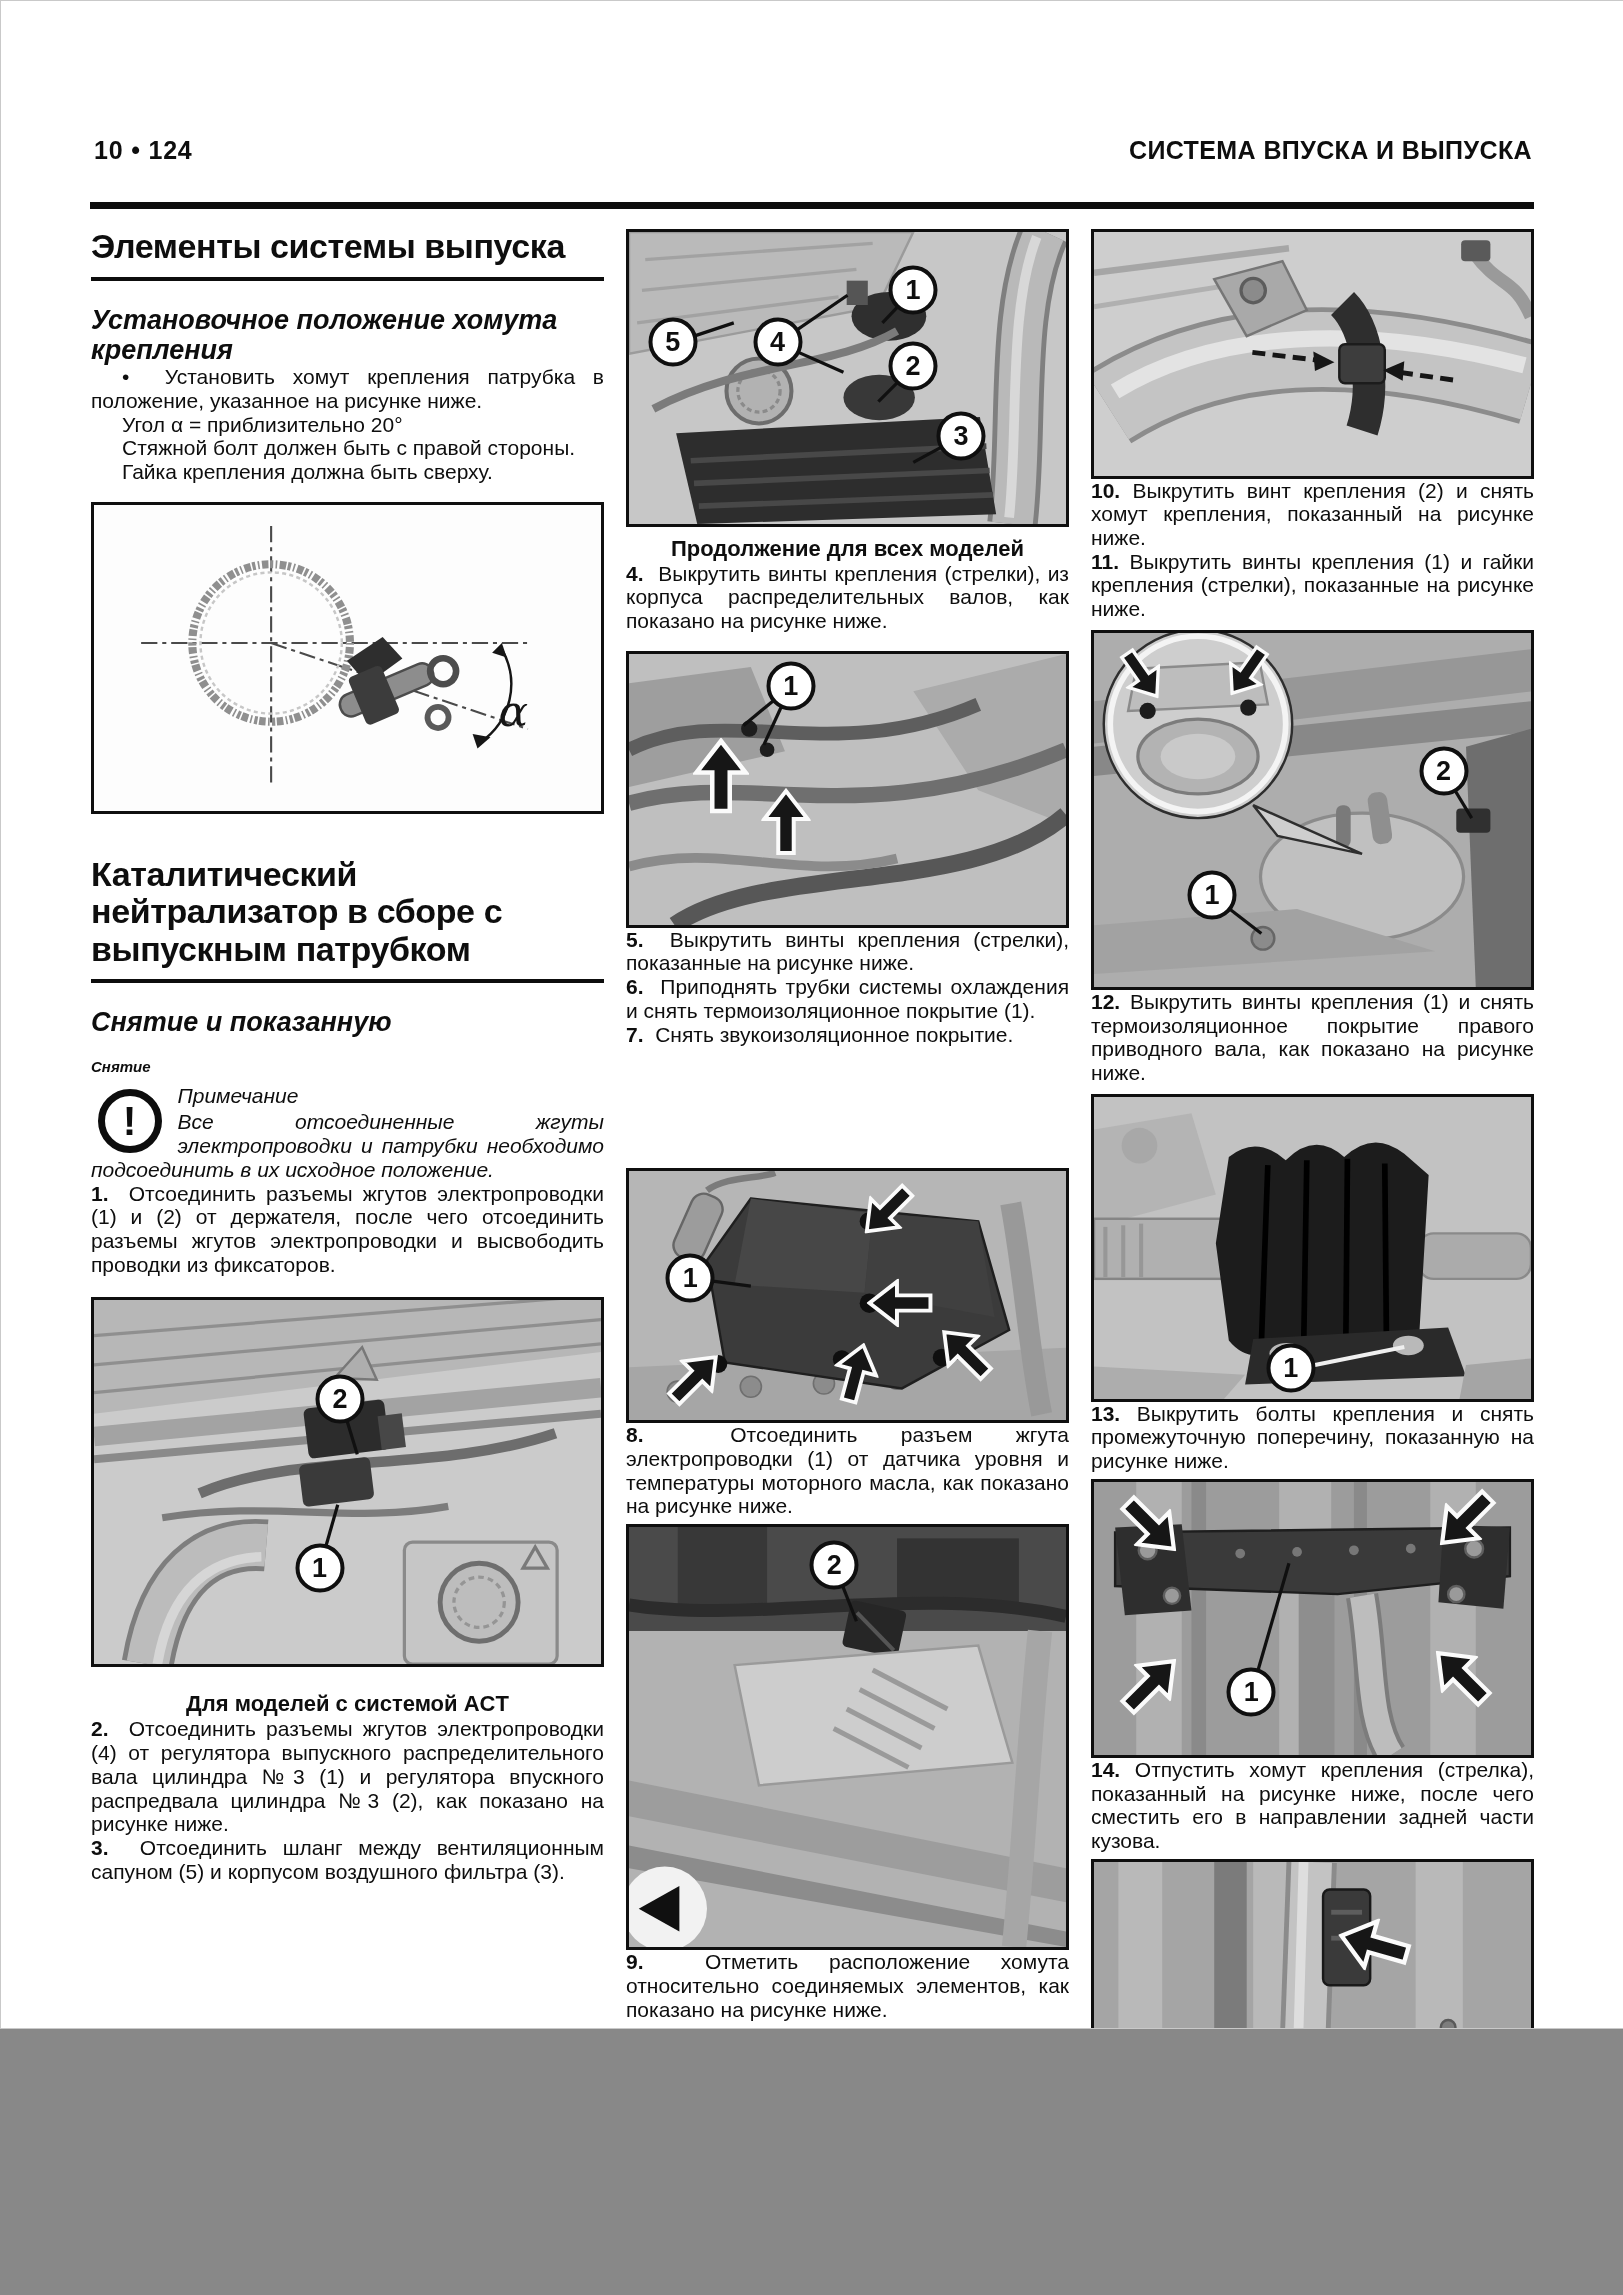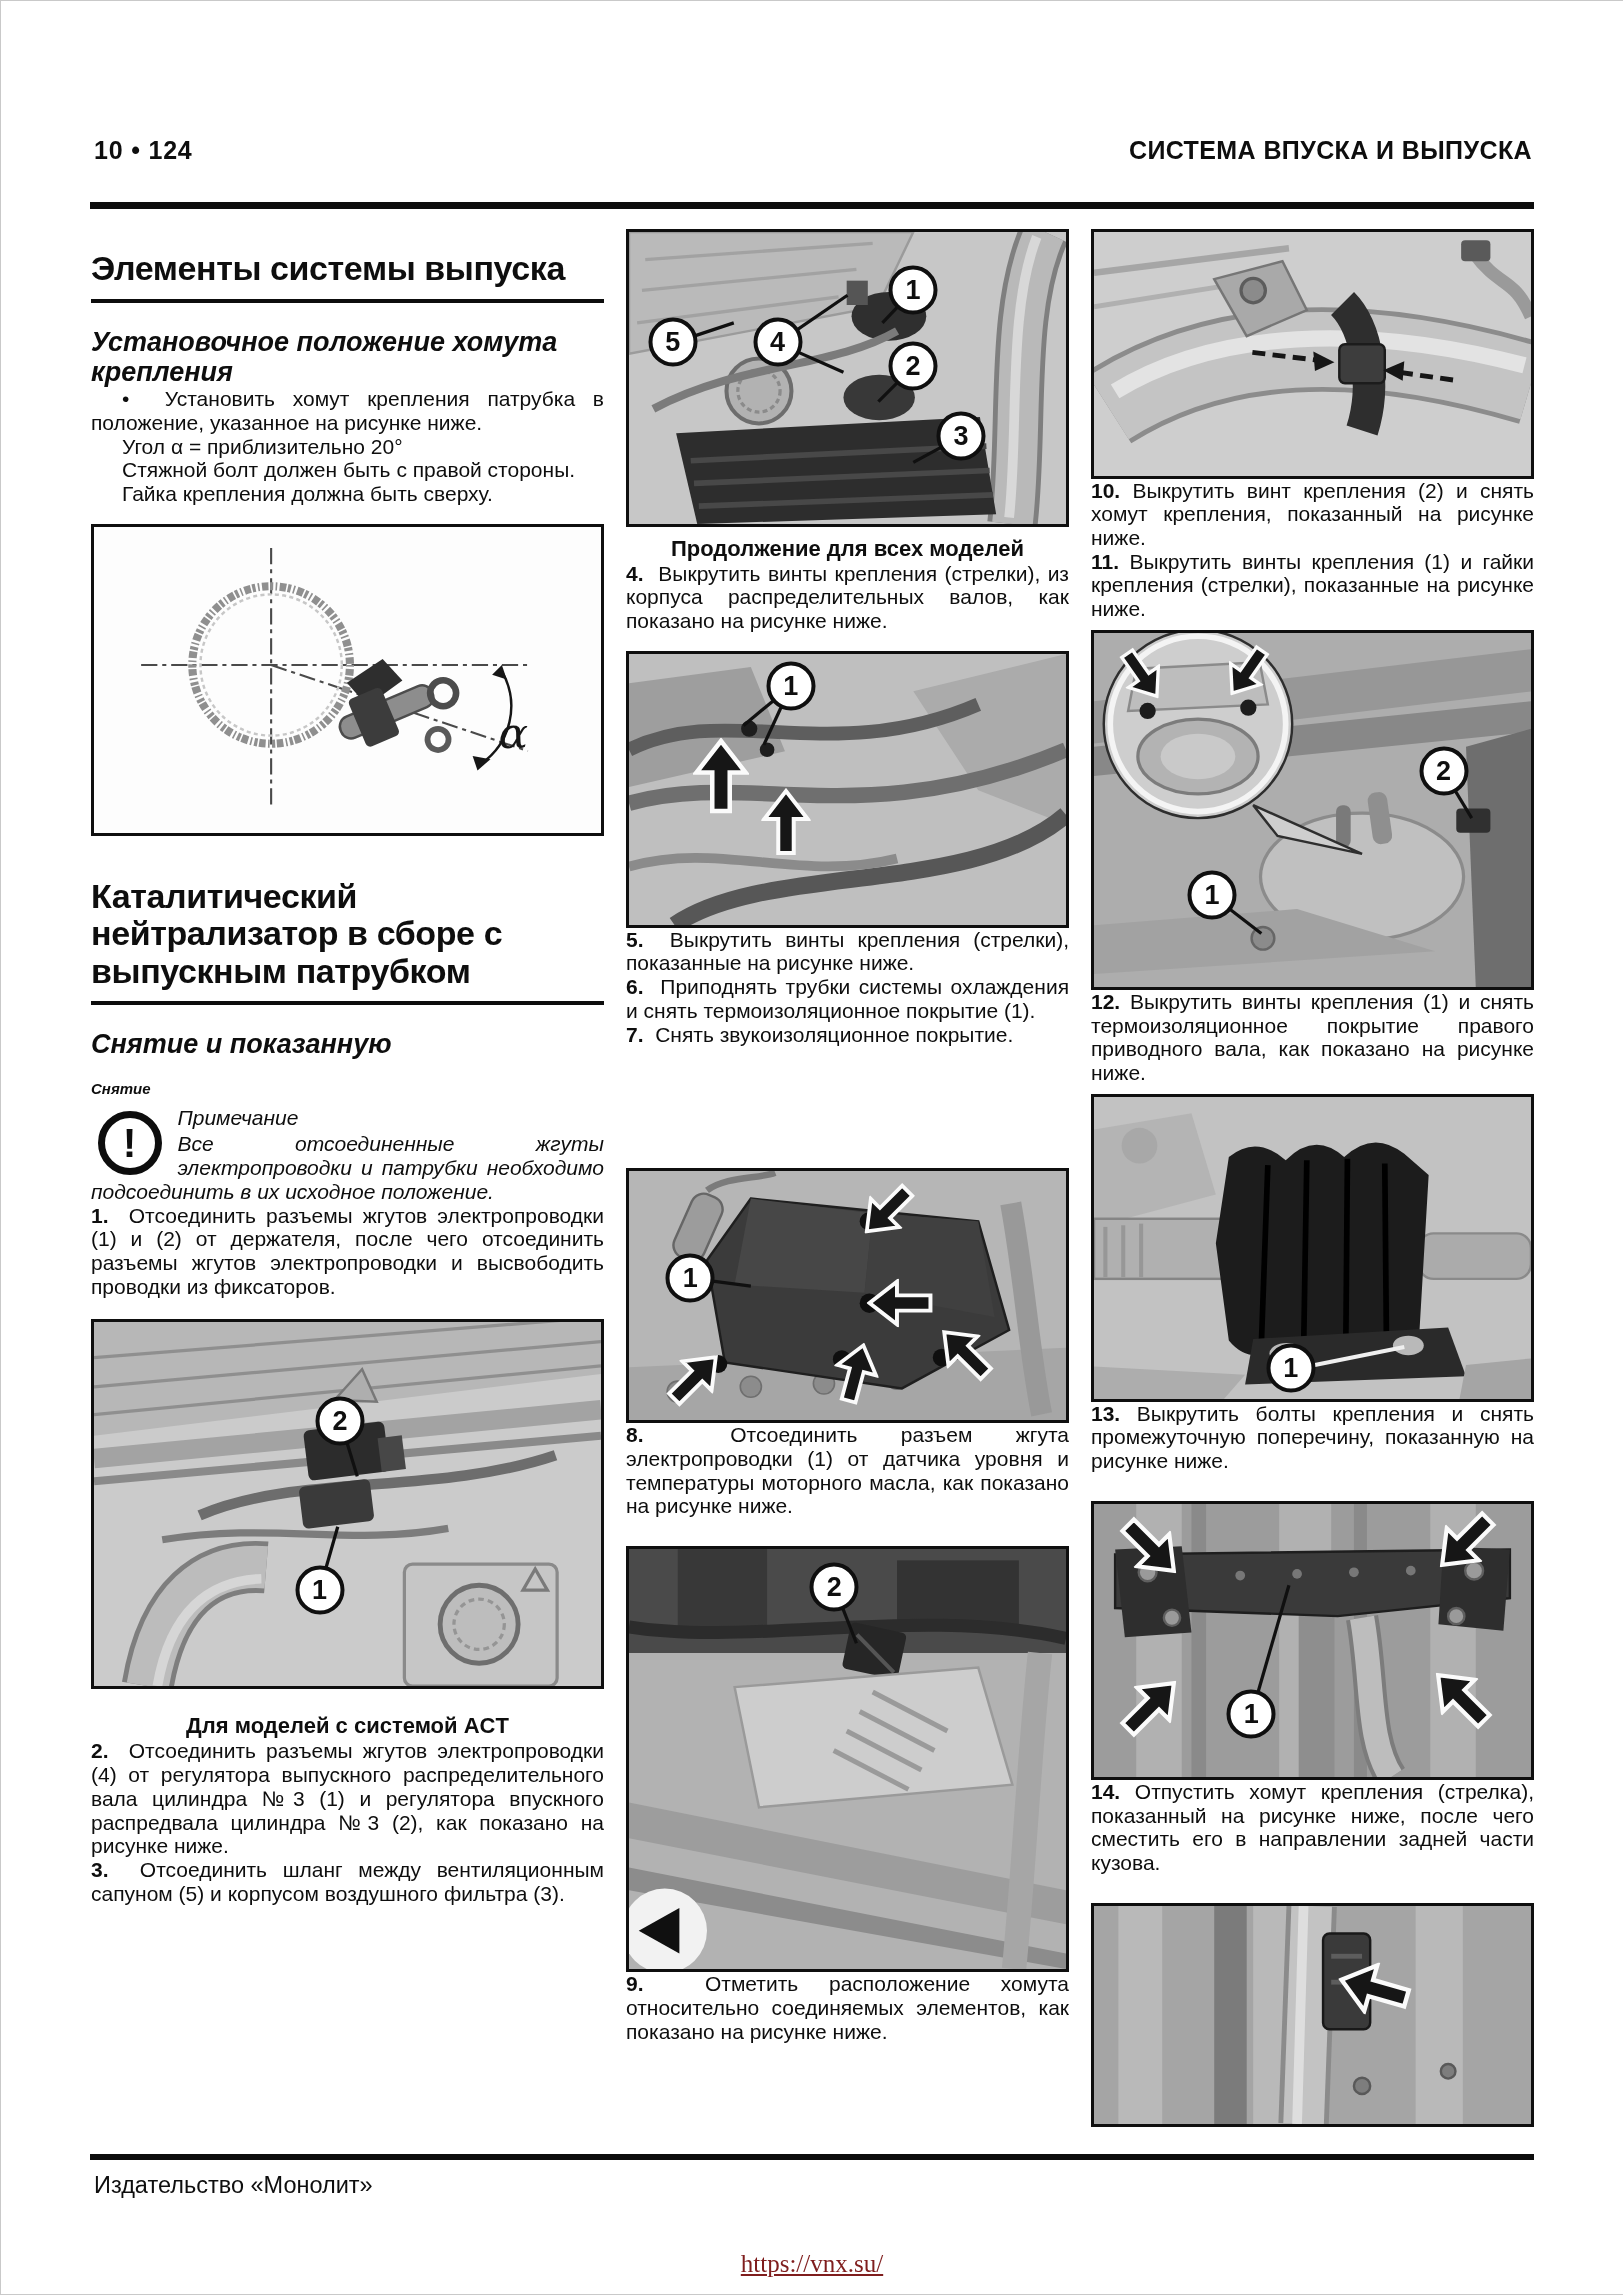--- a/index.html
+++ b/index.html
@@ -1,16 +1,16 @@
 <!DOCTYPE html>
 <html style="font-size:13px"><head>
 <meta charset="utf-8">
 <style>
   html,body{margin:0;padding:0;background:#888;}
-  .page{position:relative;width:1624px;height:2295px;background:#ffffff;
+  .page{position:relative;width:1624px;height:2029px;background:#ffffff;
         font-family:"Liberation Sans",sans-serif;color:#0e0e0e;
         border:1.6px solid #c9c9c9;box-sizing:border-box;overflow:hidden;}
 
   
   .page-num{position:absolute;left:93px;top:135px;font-size:25px;font-weight:bold;letter-spacing:0.8px;}
   .head-title{position:absolute;right:91px;top:135px;font-size:25px;font-weight:bold;letter-spacing:0.4px;}
   .head-rule{position:absolute;left:89px;right:89px;top:201px;height:7.3px;background:#0d0d0d;}
   .foot-rule{position:absolute;left:89px;right:89px;top:2153px;height:5.7px;background:#0d0d0d;}
   .publisher{position:absolute;left:93px;top:2171px;font-size:23.5px;}
   .watermark{position:absolute;left:0;right:0;top:2249px;text-align:center;font-size:25px;
@@ -44,21 +44,21 @@
   
   .fig{position:relative;border:3.2px solid #0f0f0f;background:#d6d6d6;overflow:hidden;}
   .fig svg.scene{display:block;width:100%;height:100%;}
   .callout{position:absolute;width:41px;height:41px;border:4px solid #0f0f0f;border-radius:50%;
            background:#fff;color:#0f0f0f;font-size:27px;font-weight:bold;
            display:flex;align-items:center;justify-content:center;
            transform:translate(-50%,-50%);z-index:3;}
   .blkarrow{position:absolute;z-index:2;transform-origin:center;}
   .blkarrow use{fill:#161616;stroke:#fbfbfb;stroke-width:2.6;}
 
-  .mt8{margin-top:6.5px;}.mt14{margin-top:28px;}.mt18{margin-top:9px;}
+  .mt8{margin-top:6.5px;}.mt14{margin-top:6px;}.mt18{margin-top:9px;}
   .mt22{margin-top:18px;}.mt26{margin-top:21px;}.mt30{margin-top:24px;}.mt52{margin-top:42px;}
 </style>
 </head>
 <body>
 
 <svg width="0" height="0" style="position:absolute" aria-hidden="true">
   <symbol id="barrow" viewBox="0 0 44 32">
     <path d="M2 11 L24 11 L24 2 L42 16 L24 30 L24 21 L2 21 Z"></path>
   </symbol>
 </svg>

